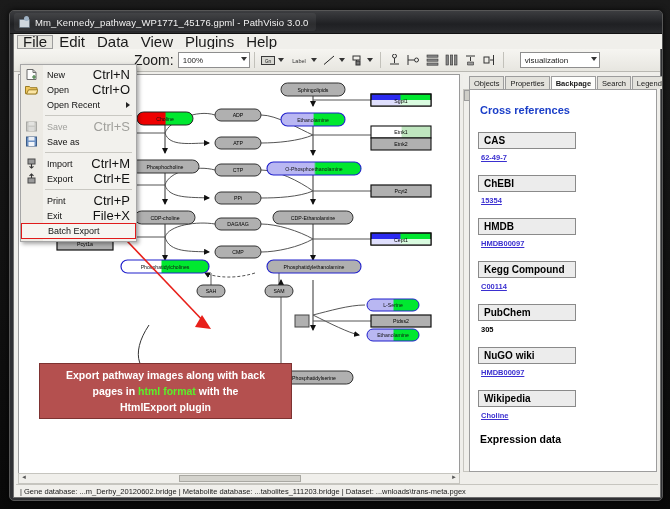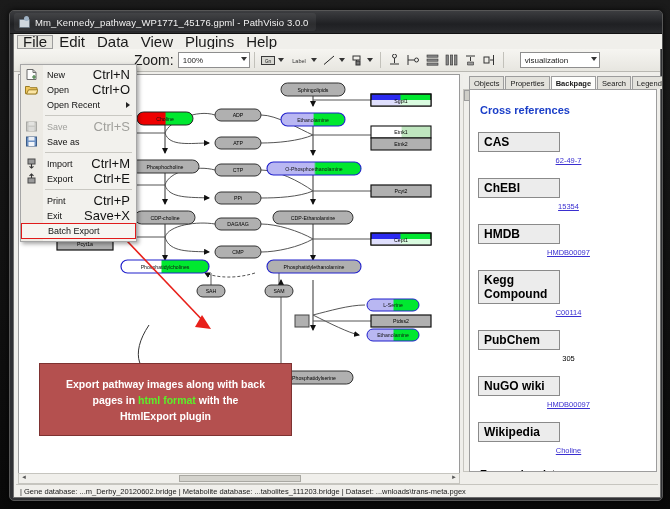--- a/index.html
+++ b/index.html
@@ -61,23 +61,23 @@
   .tab{font-size:7.5px;color:#1a1a1a;padding:2px 4px 1px 4px;background:#e3e2dc;
     border:1px solid #9d9d9d;border-bottom:none;margin-right:1px;line-height:9px;}
   .tab.sel{background:#fdfdfb;font-weight:bold;padding-bottom:2px;position:relative;top:1px;}
   #panelbody{position:absolute;left:6px;top:15px;width:186px;height:381px;background:#fff;
     border:1px solid #9d9d9d;overflow:hidden;}
   #panelscrollbar{position:absolute;left:0px;top:15px;width:6px;height:381px;background:#f0efeb;
     border:1px solid #c6c5bf;}
   #panelscrollbar .thumb{position:absolute;left:0;top:0;width:4px;height:9px;background:#cfcec8;border:1px solid #9d9d9d;}
 
   .xref-title{color:#1a3ec8;font-size:11px;font-weight:bold;margin:14px 0 16px 10px;}
-  .xref-box{margin:2px 0 0 8px;width:82px;border:1px solid #8a8a8a;background:#ececec;
-    font-size:12px;font-weight:bold;color:#000;padding:2px 0 2px 5px;box-sizing:border-box;}
-  .xref-val{margin:4px 0 13px 11px;font-size:7.5px;font-weight:normal;text-align:center;}
+  .xref-box{margin:2px 0 0 8px;width:98px;border:1px solid #8a8a8a;background:#ececec;
+    font-size:10px;font-weight:bold;color:#000;padding:2px 0 2px 5px;box-sizing:border-box;}
+  .xref-val{margin:4px 0 13px 11px;font-size:7.5px;font-weight:bold;}
   .xref-val a{color:#3a2fd0;text-decoration:underline;}
   .xref-val.plain{color:#000;text-decoration:none;}
   .expr-title{color:#000;font-size:10.5px;font-weight:bold;margin:6px 0 0 10px;}
 
   
   #hscroll{position:absolute;left:4px;top:439px;width:440px;height:9px;background:#f0efeb;border:1px solid #c6c5bf;}
   #hscroll .thumb{position:absolute;left:160px;top:1px;width:120px;height:5px;background:#d4d3cd;border:1px solid #a9a8a2;}
   #hscroll .lft,#hscroll .rgt{position:absolute;top:1px;font-size:6px;color:#555;line-height:5px;}
   #hscroll .lft{left:2px;} #hscroll .rgt{right:2px;}
   #statusbar{position:absolute;left:2px;top:450px;width:642px;height:12px;background:#f0efeb;
@@ -92,21 +92,21 @@
   .mrow{position:relative;height:15px;display:flex;align-items:center;font-size:9px;color:#121212;z-index:2;}
   .mrow .mlabel{margin-left:26px;}
   .mrow .macc{position:absolute;right:6px;font-size:13px;color:#121212;}
   .mrow .msub{position:absolute;right:6px;border-left:4px solid #222;border-top:3px solid transparent;border-bottom:3px solid transparent;}
   .mrow.disabled .mlabel,.mrow.disabled .macc{color:#a0a09c;}
   .msep{height:1px;background:#c9c8c2;margin:3px 4px 3px 24px;z-index:2;position:relative;}
   .mrow .mico{position:absolute;left:4px;top:2px;width:13px;height:11px;}
   .mrow.highlight{border:1.5px solid #e01b1b;background:#f6f5f1;height:14px;}
 
   
-  #callout{position:absolute;left:20px;top:288px;width:253px;height:73px;background:#b4504f;
+  #callout{position:absolute;left:20px;top:288px;width:253px;height:56px;background:#b4504f;
     border:1px solid #7e3231;color:#fff;font-weight:bold;font-size:10.5px;line-height:16px;
     text-align:center;display:flex;align-items:center;justify-content:center;z-index:30;
     padding:0 4px;box-sizing:border-box;}
   #callout .hl{color:#5bf02a;}
   #arrow-svg{position:absolute;left:0;top:0;width:438px;height:396px;z-index:25;pointer-events:none;}
 
   
   .nd{font-size:5.2px;font-family:"Liberation Sans",sans-serif;text-anchor:middle;}
 </style>
 </head>
@@ -596,21 +596,21 @@
 
       <div class="msep"></div>
 
       <div class="mrow">
         <span class="mlabel">Print</span>
         <span class="macc">Ctrl+P</span>
       </div>
 
       <div class="mrow">
         <span class="mlabel">Exit</span>
-        <span class="macc">Save+X</span>
+        <span class="macc">File+X</span>
       </div>
 
       <div class="mrow highlight">
         <span class="mlabel">Batch Export</span>
       </div>
     </div>
 
   </div>
 </div>
 </div>

